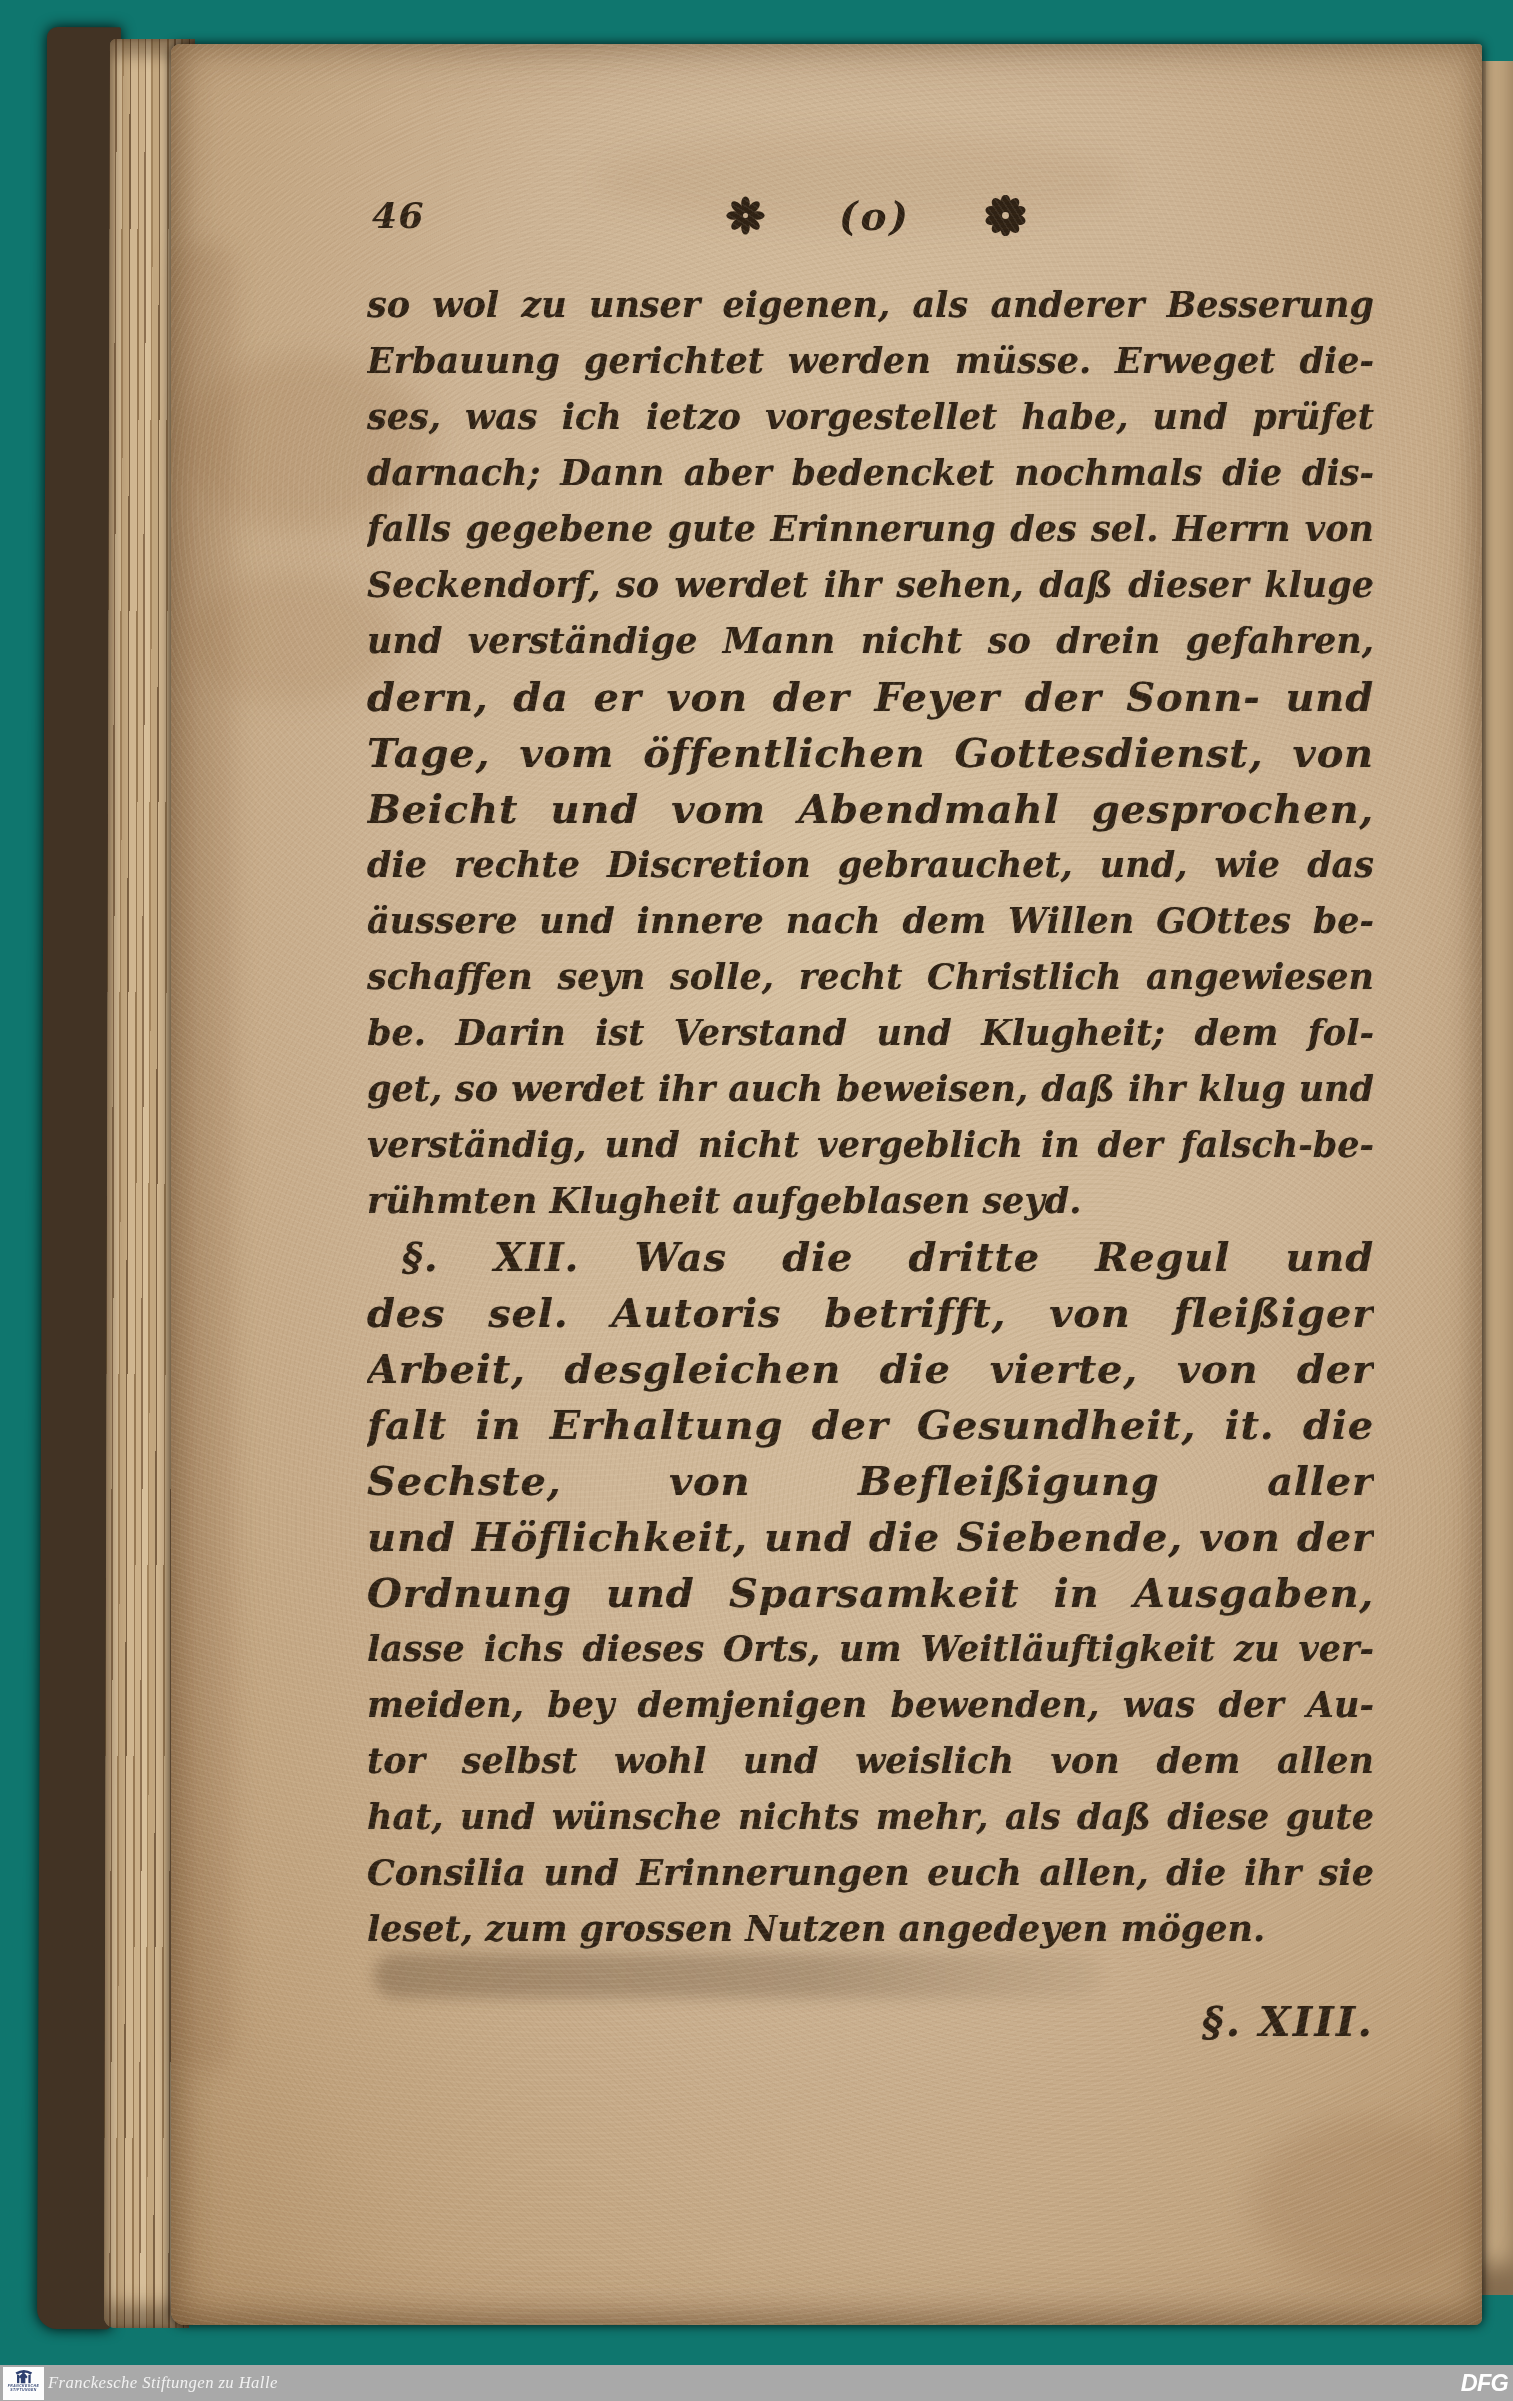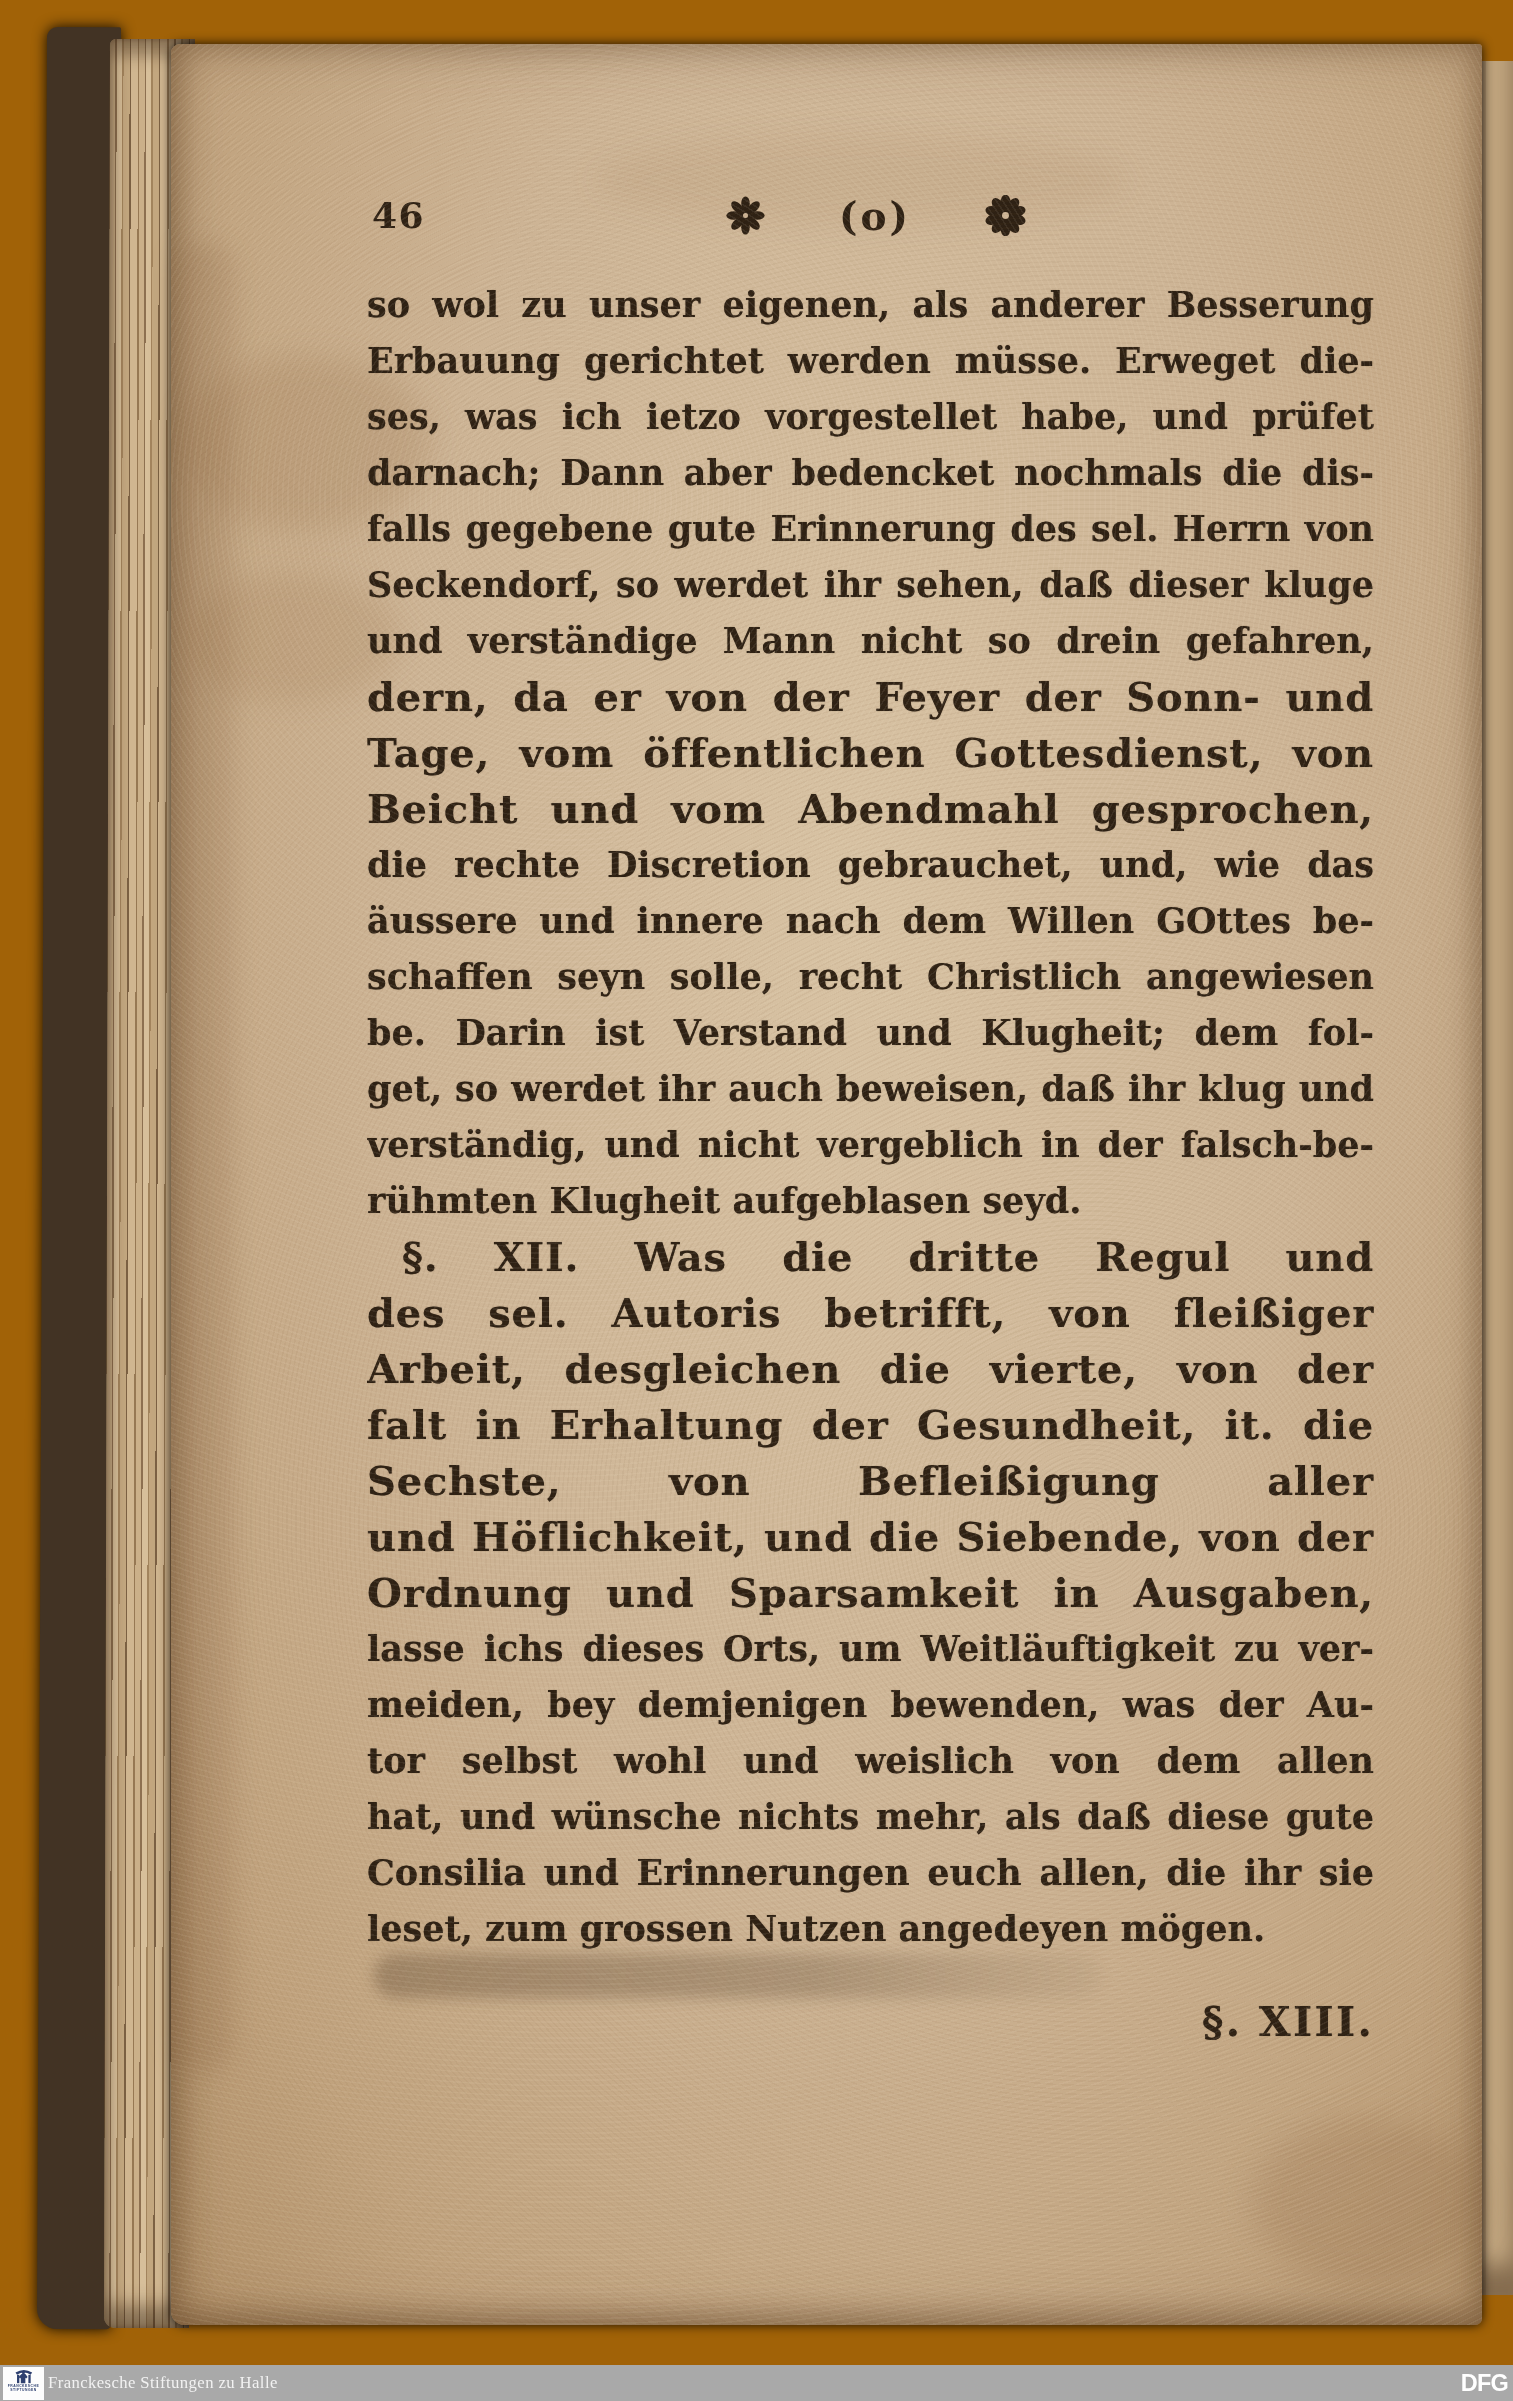--- a/index.html
+++ b/index.html
@@ -1,19 +1,19 @@
 <!DOCTYPE html>
 <html style="font-size:12px"><head>
 <meta charset="utf-8">
 <style>
   html,body{margin:0;padding:0;background:#060606;}
   body{width:1514px;height:2401px;position:relative;overflow:hidden;
        font-family:"DejaVu Serif", serif;}
 
-  .stage{position:absolute;inset:0;background:#a16207;}
+  .stage{position:absolute;inset:0;background:#0f766e;font-style:italic;}
 
   
   .board{position:absolute;left:42px;top:27px;width:74px;height:2302px;
     border-radius:10.6px 1.5px 4.5px 19.7px;
     background-color:#42332             4;
     background-color:#423324;
     background-image:
       repeating-radial-gradient(circle at 45% 12%, #634c34 0 6.8px, #2e21166 6.8px 16px, #503c29 16px 25px, #241a11 25px 35px),
       repeating-linear-gradient(104deg, rgba(166,133,94,.38) 0 4.5px, rgba(18,11,7,.45) 4.5px 9px, rgba(120,92,64,.3) 9px 19px, rgba(40,28,18,.4) 19px 25px);
     background-blend-mode:hard-light;

